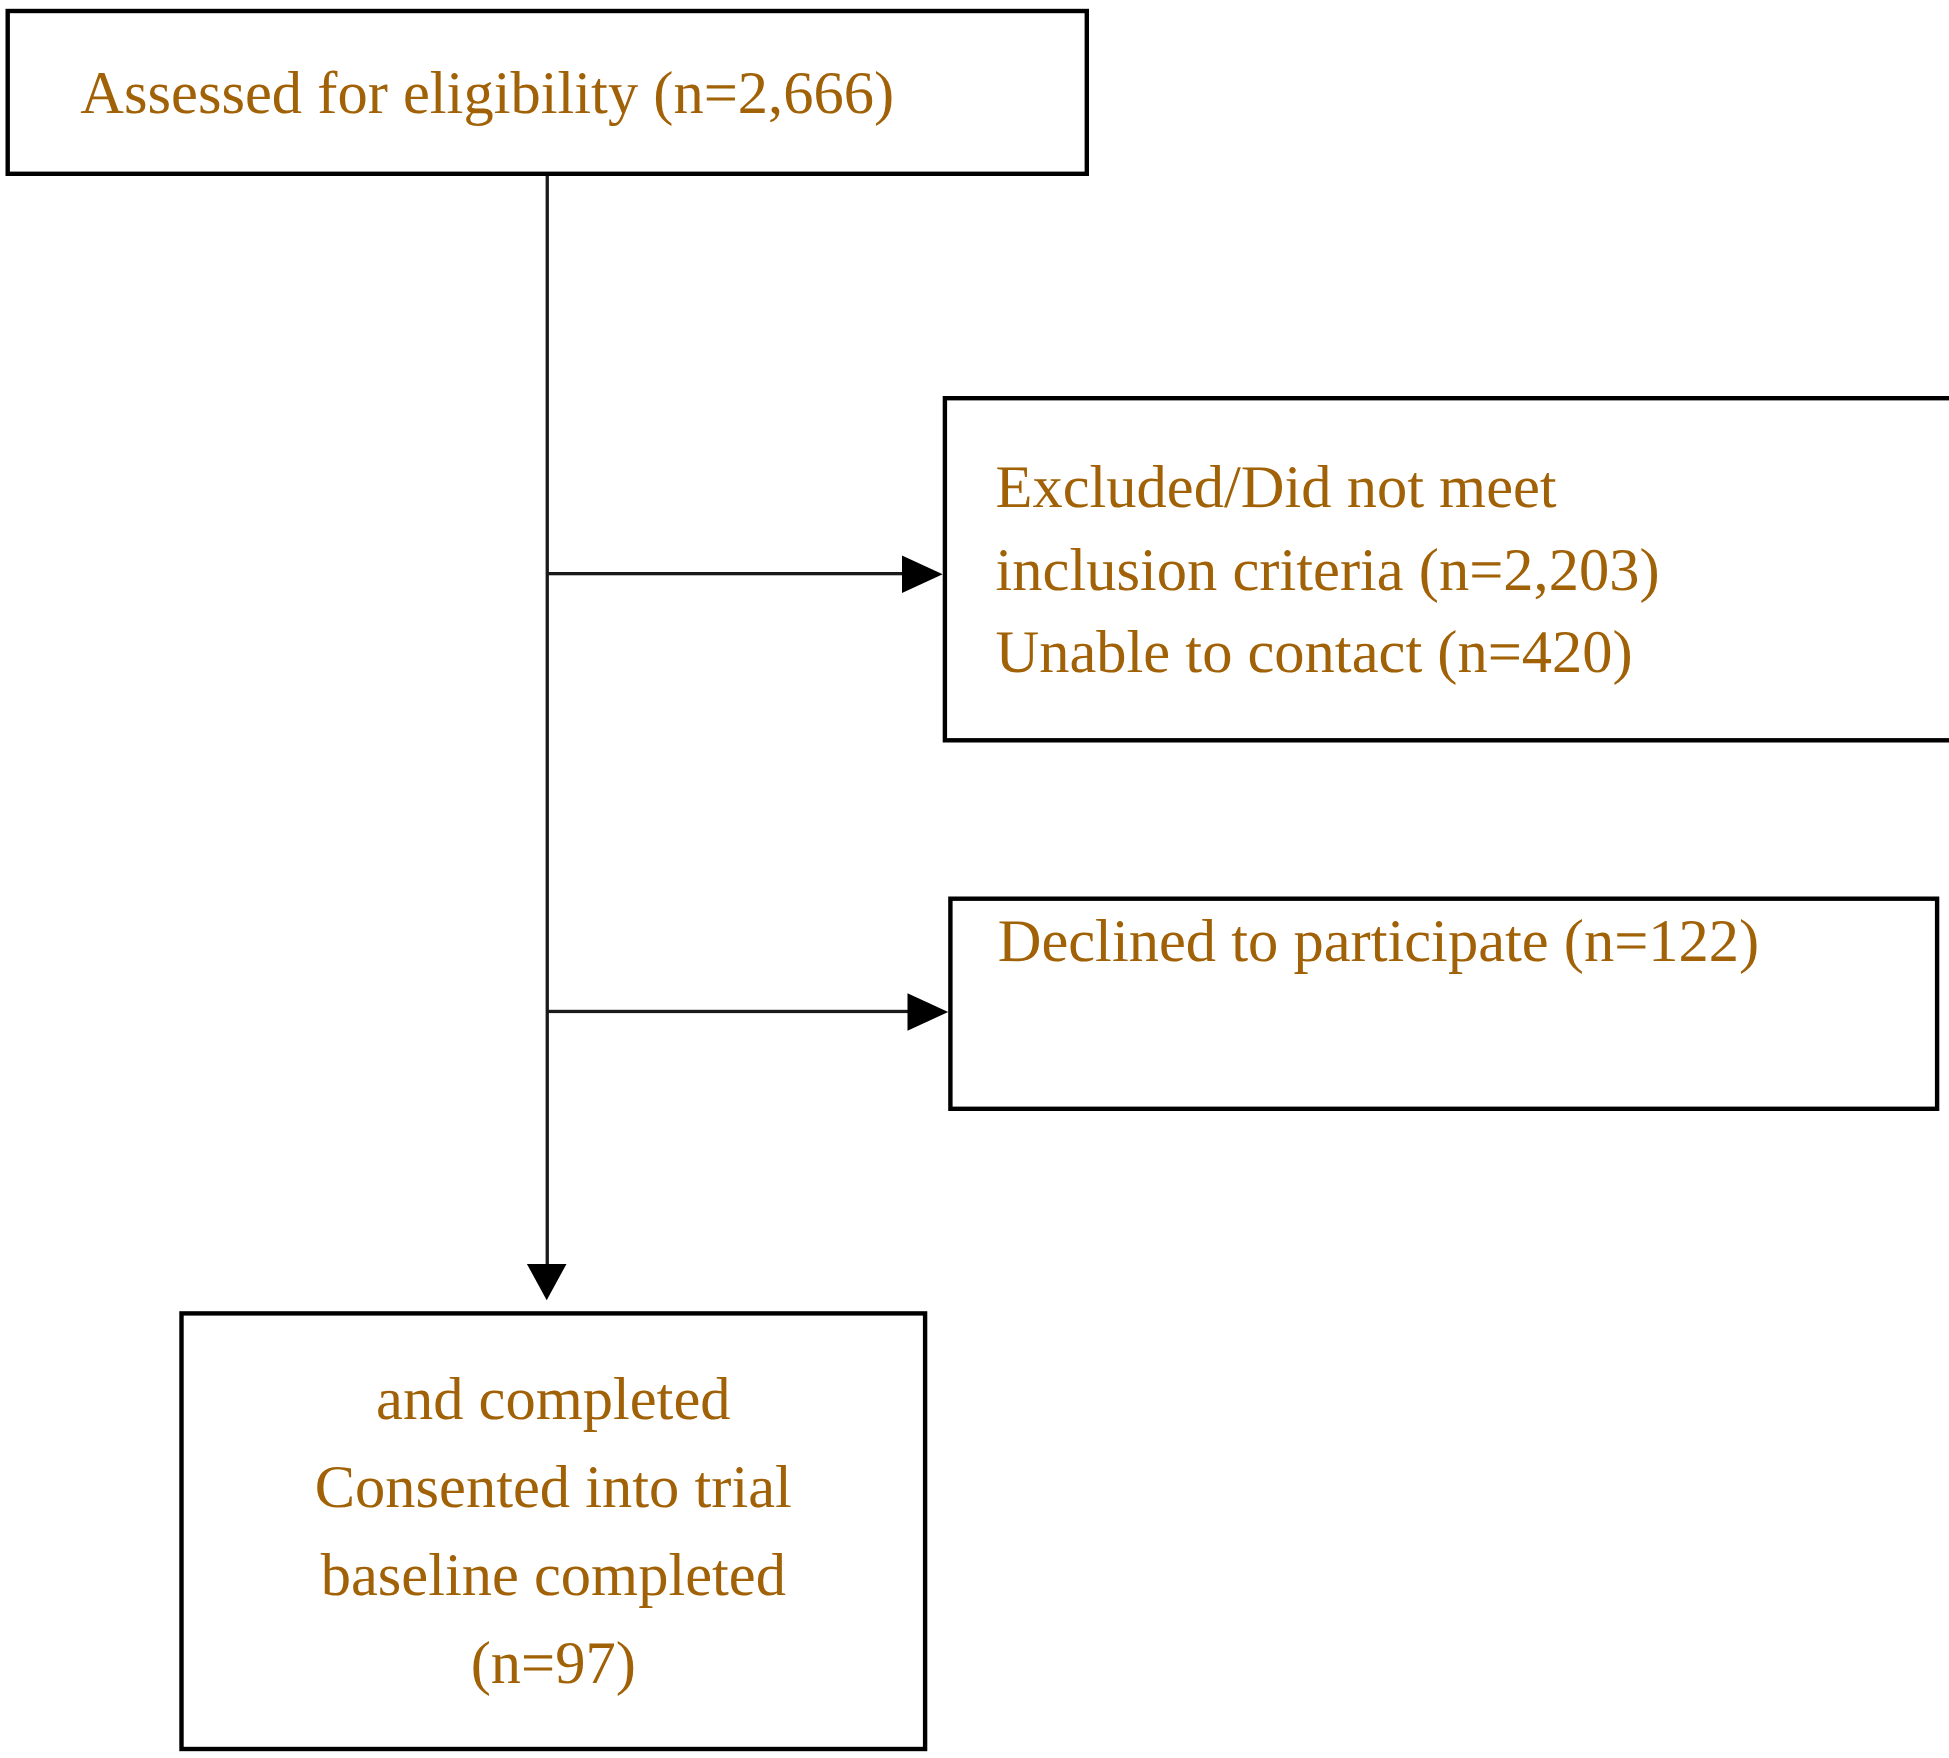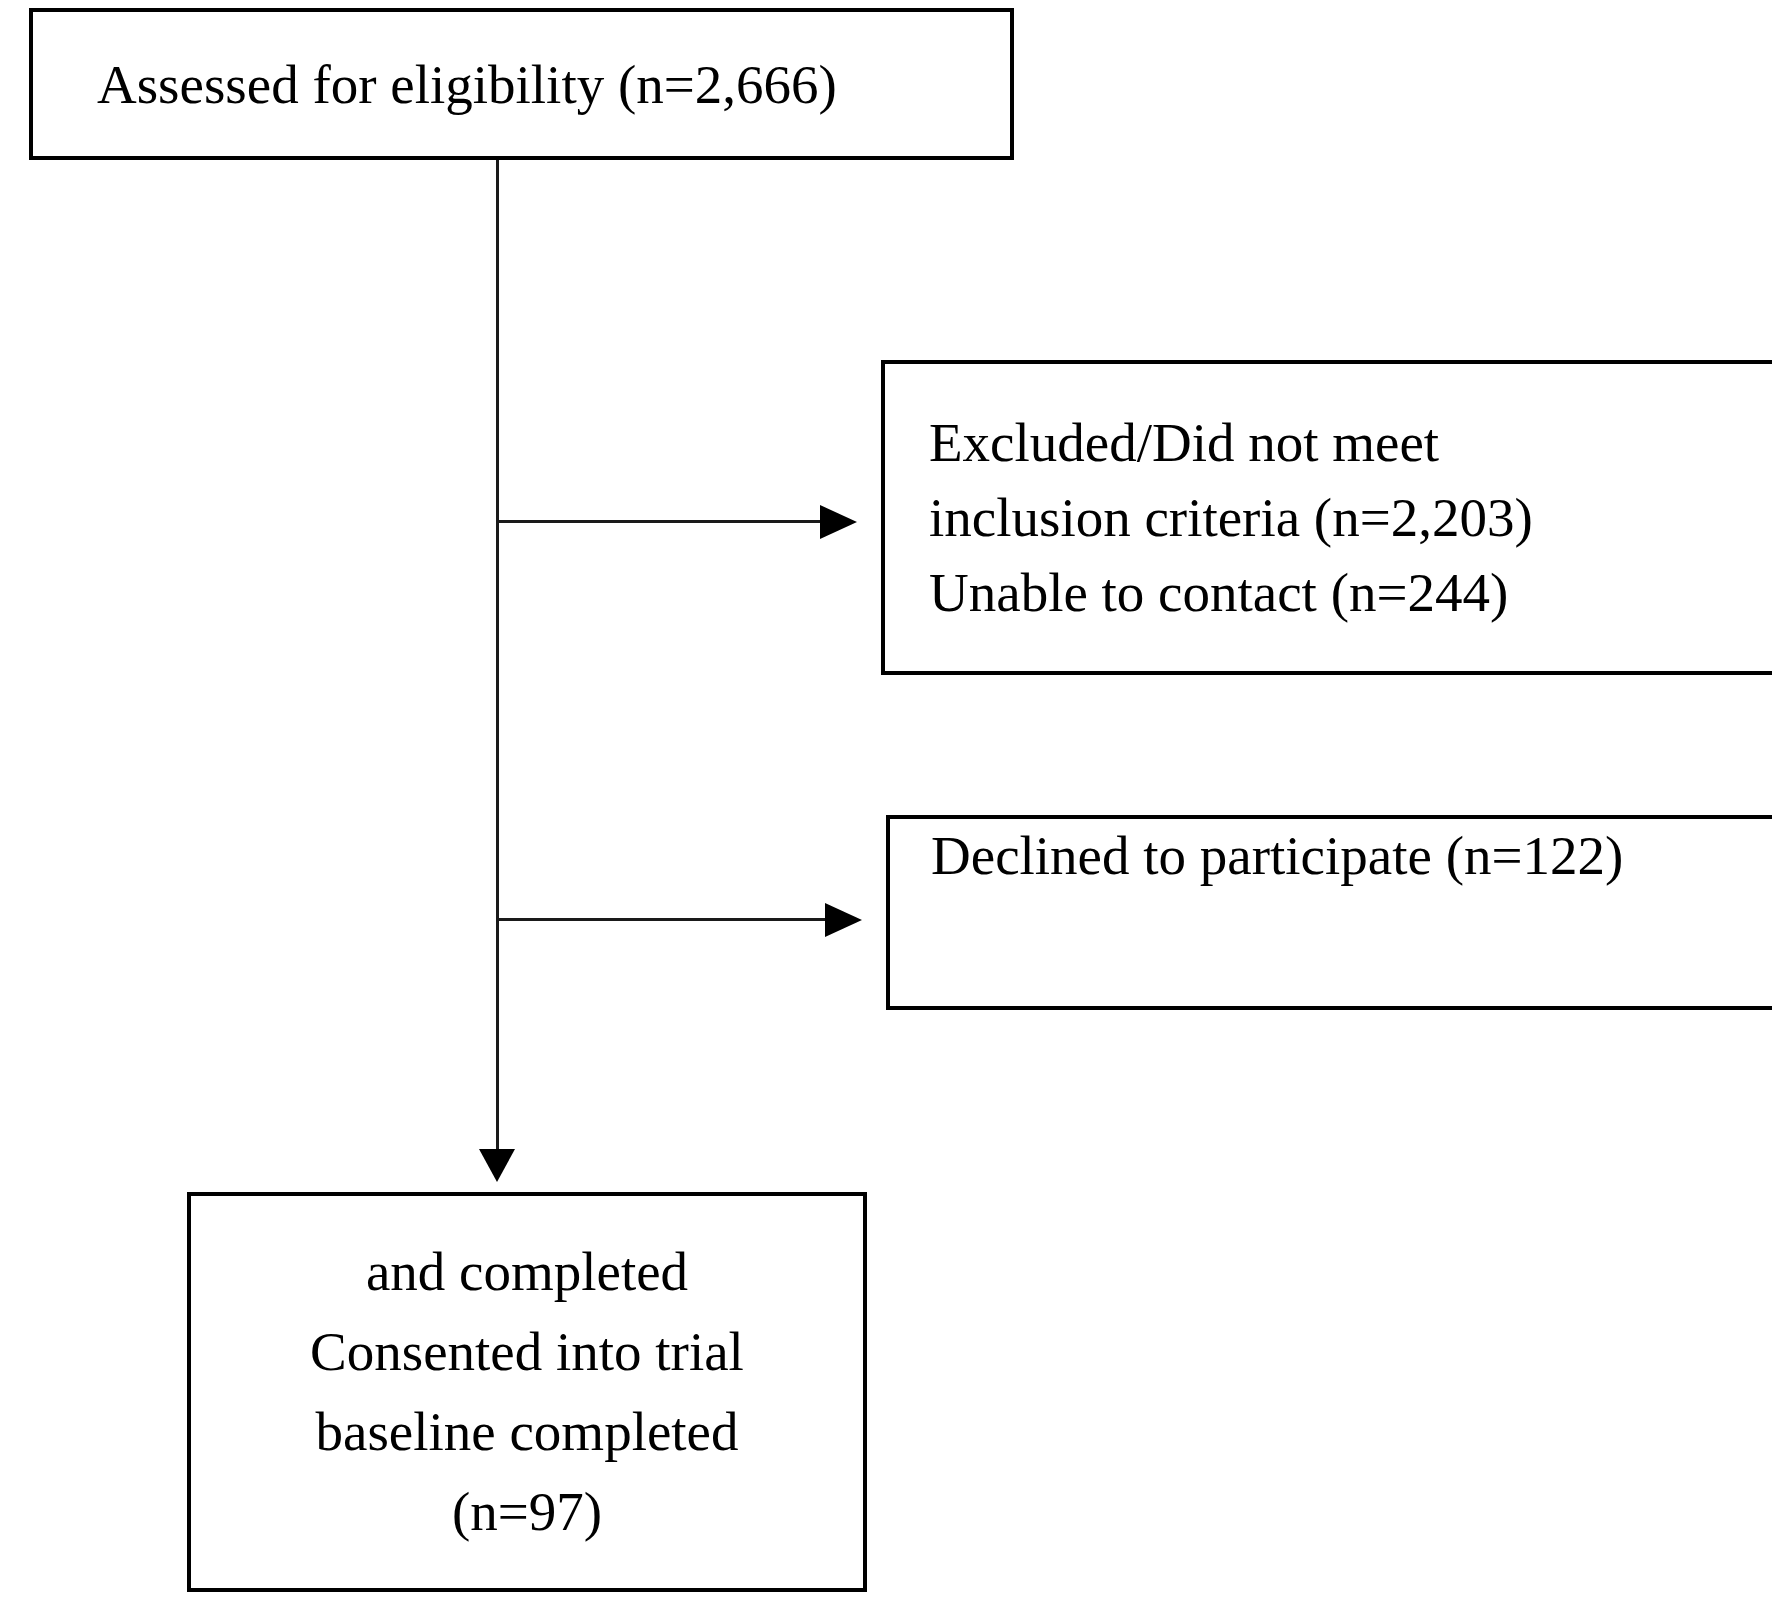--- a/index.html
+++ b/index.html
@@ -17,22 +17,21 @@
     overflow: hidden;
   }
   .box {
     position: absolute;
     box-sizing: border-box;
     border: 4px solid #000000;
     background: #ffffff;
     display: flex;
     font-size: 55px;
     line-height: 73px;
-    color: #000000;
-    margin-left: 24px;
+    color: #a16207;
   }
   .box-assessed {
     left: 5px;
     top: 8px;
     width: 985px;
     height: 152px;
     align-items: center;
     padding-left: 64px;
   }
   .box-excluded {
@@ -122,21 +121,21 @@
 
   <div class="line vline"></div>
 
   <div class="line hline-excluded"></div>
   <div class="arrow arrow-right-excluded"></div>
 
   <div class="box box-excluded">
     <div>
       <div>Excluded/Did not meet</div>
       <div>inclusion criteria (n=2,203)</div>
-      <div>Unable to contact (n=244)</div>
+      <div>Unable to contact (n=420)</div>
     </div>
   </div>
 
   <div class="line hline-declined"></div>
   <div class="arrow arrow-right-declined"></div>
 
   <div class="box box-declined">
     <span>Declined to participate (n=122)</span>
   </div>
 

